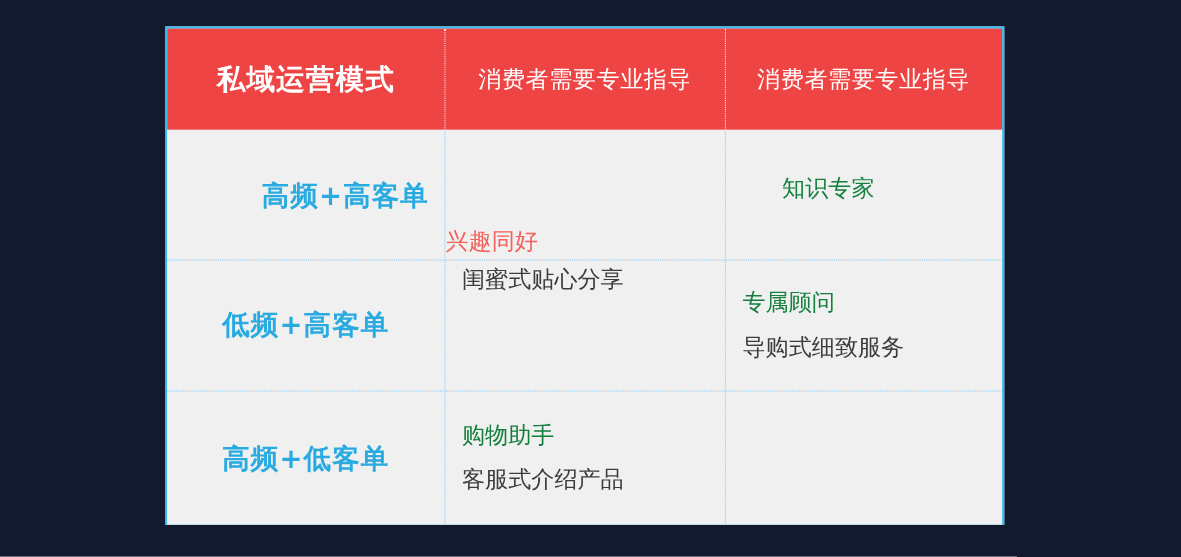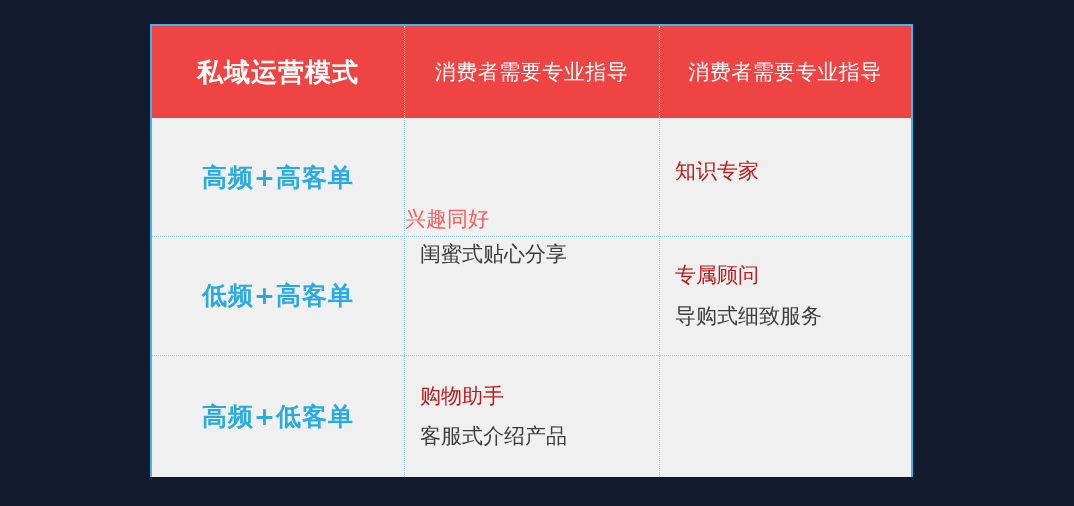--- a/index.html
+++ b/index.html
@@ -65,21 +65,21 @@
     position: relative;
     background: #f0f0f0;
   }
 
   .trow {
     display: flex;
     align-items: stretch;
     box-sizing: border-box;
     position: relative;
   }
-  .trow.r1 { height: 118px; }
+  .trow.r1 { height: 118px; padding-left: 36px; }
   .trow.r2 { height: 119px; }
   .trow.r3 { height: 122px; align-items: center; }
 
   .td {
     box-sizing: border-box;
     display: flex;
     flex-direction: column;
     justify-content: center;
     position: relative;
   }
@@ -89,21 +89,21 @@
     justify-content: center;
     color: #29abe2;
     font-size: 25px;
     font-weight: bold;
     letter-spacing: 1px;
   }
   .td-2 { flex: 0 0 255px; padding: 0 0 0 16px; }
   .td-3 { flex: 1 1 auto;  padding: 0 0 0 16px; }
 
   .cell-title {
-    color: #b91c1c;
+    color: #15803d;
     font-size: 21px;
     line-height: 1.35;
     margin-bottom: 12px;
   }
   .cell-desc {
     color: #3c3c3c;
     font-size: 21px;
     line-height: 1.35;
   }
 

